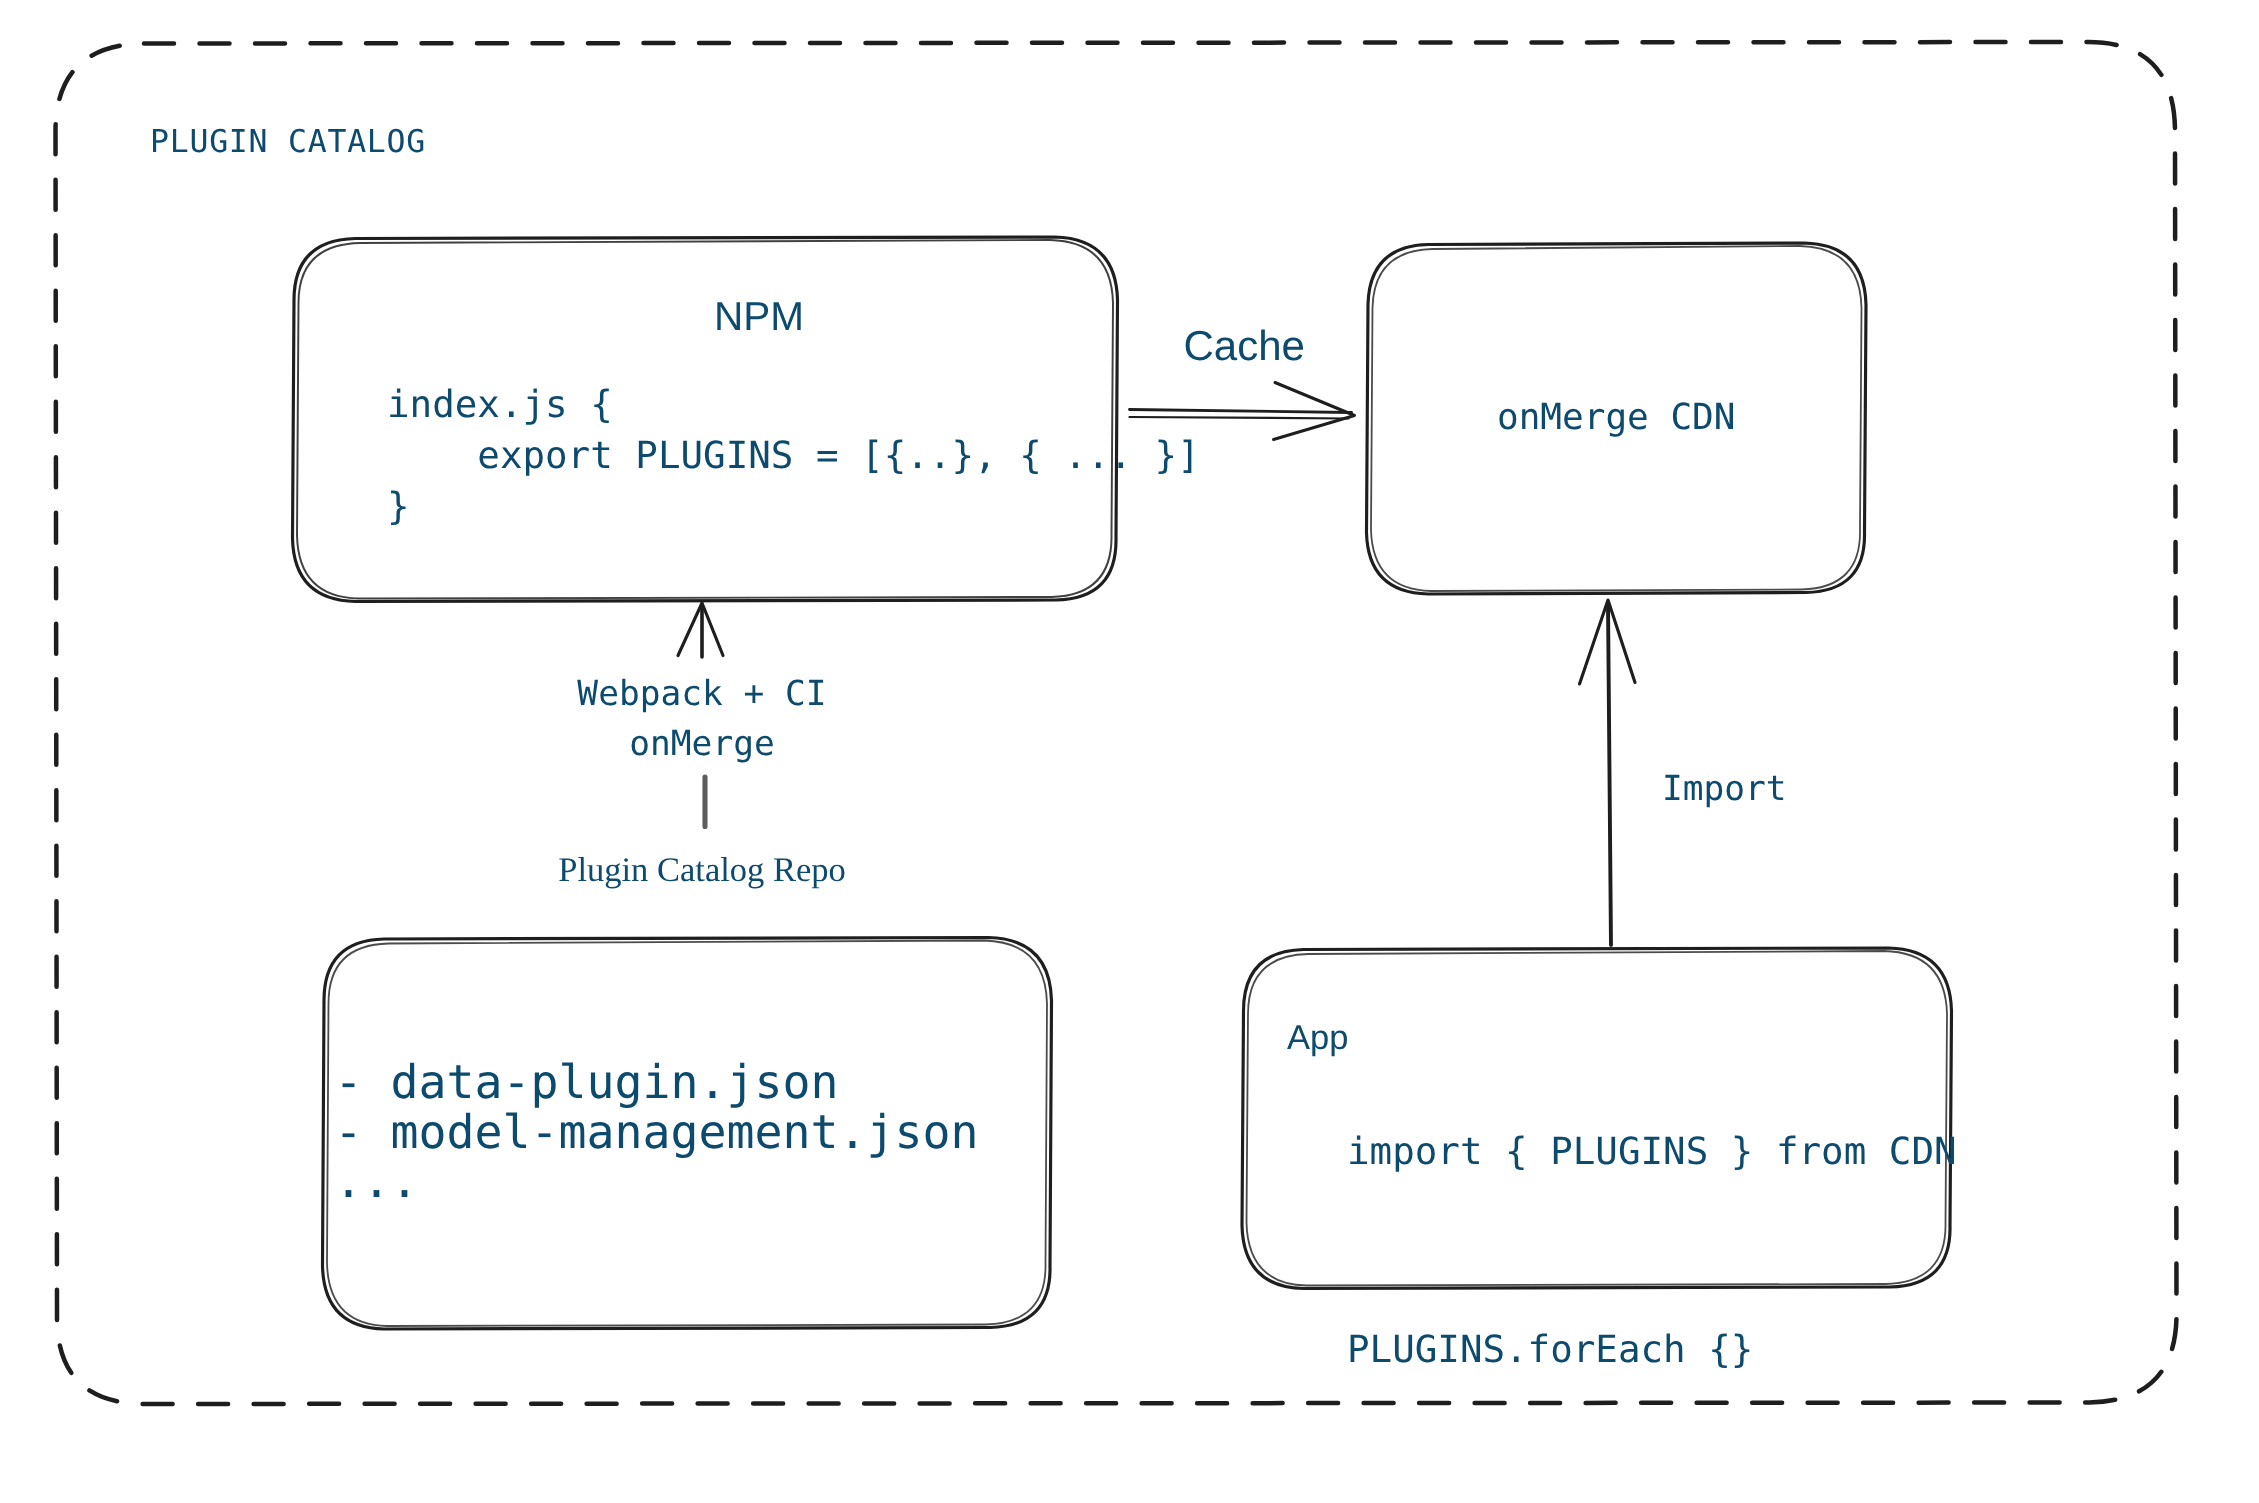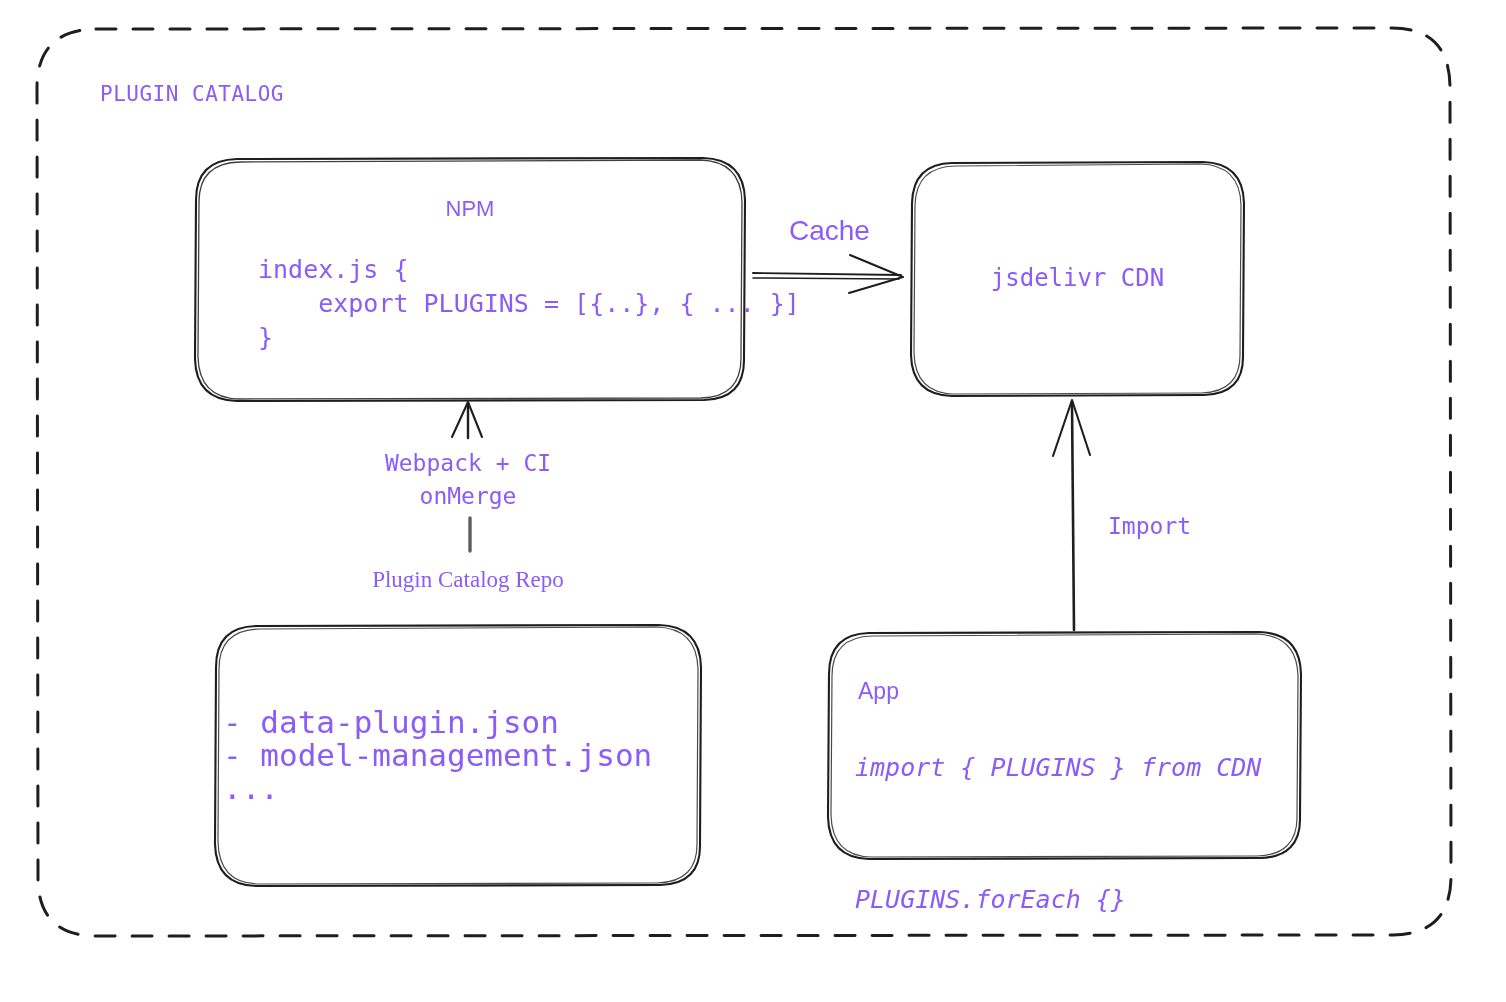--- a/index.html
+++ b/index.html
@@ -25,21 +25,21 @@
     position: absolute;
     left: 0;
     top: 0;
     width: 1506px;
     height: 1002px;
     pointer-events: none;
   }
   .node-text {
     position: absolute;
     white-space: pre;
-    color: #8b5cf6;
+    color: #0c4a6e;
   }
   .mono {
     font-family: "DejaVu Sans Mono", "Liberation Mono", monospace;
   }
   .sans {
     font-family: "Liberation Sans", "DejaVu Sans", sans-serif;
   }
 
   
   #frame-title {
@@ -48,21 +48,22 @@
     font-size: 21px;
     letter-spacing: 0.5px;
   }
 
   
   #npm-title {
     left: 195px;
     top: 196px;
     width: 550px;
     text-align: center;
-    font-size: 22px;
+    font-size: 27px;
+    padding-left: 36px;
   }
   #npm-code {
     left: 218px;
     top: 253px;
     font-size: 25px;
     line-height: 34px;
     margin-left: 40px;
   }
 
   
@@ -107,25 +108,24 @@
     line-height: 33px;
   }
 
   
   #app-title {
     left: 858px;
     top: 678px;
     font-size: 23px;
   }
   #app-code {
-    left: 855px;
+    left: 898px;
     top: 735px;
     font-size: 25px;
     line-height: 66px;
-    font-style: italic;
   }
 
   
   #import-label {
     left: 1108px;
     top: 513px;
     font-size: 23px;
   }
 </style>
 </head>
@@ -187,21 +187,21 @@
   </svg>
 
   <div class="node-text mono" id="frame-title">PLUGIN CATALOG</div>
 
   <div class="node-text sans" id="npm-title">NPM</div>
 
   <div class="node-text mono" id="npm-code">index.js {
     export PLUGINS = [{..}, { ... }]
 }</div>
 
-  <div class="node-text mono" id="cdn-title">jsdelivr CDN</div>
+  <div class="node-text mono" id="cdn-title">onMerge CDN</div>
 
   <div class="node-text sans" id="cache-label">Cache</div>
 
   <div class="node-text mono" id="webpack-label">Webpack + CI
 onMerge</div>
 
   <div class="node-text mono" id="repo-caption">Plugin Catalog Repo</div>
 
   <div class="node-text mono" id="repo-list">- data-plugin.json
 - model-management.json

